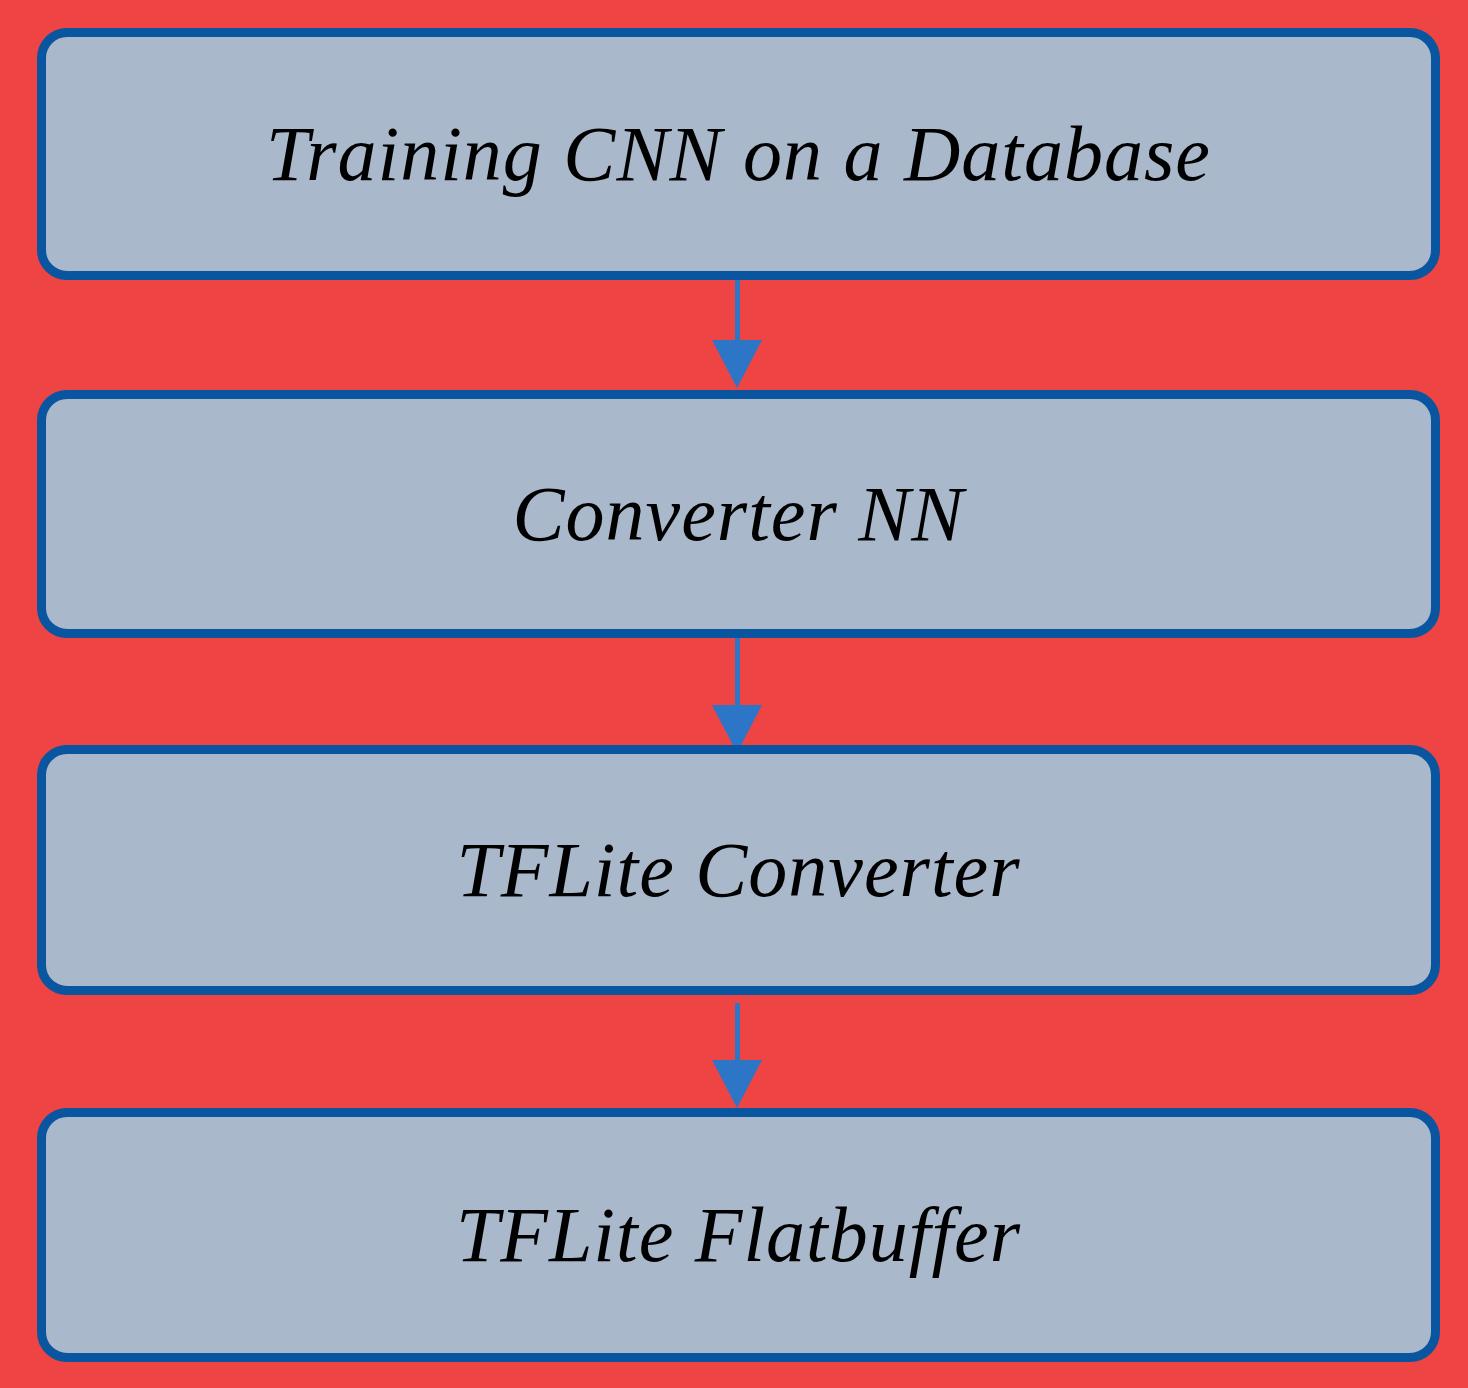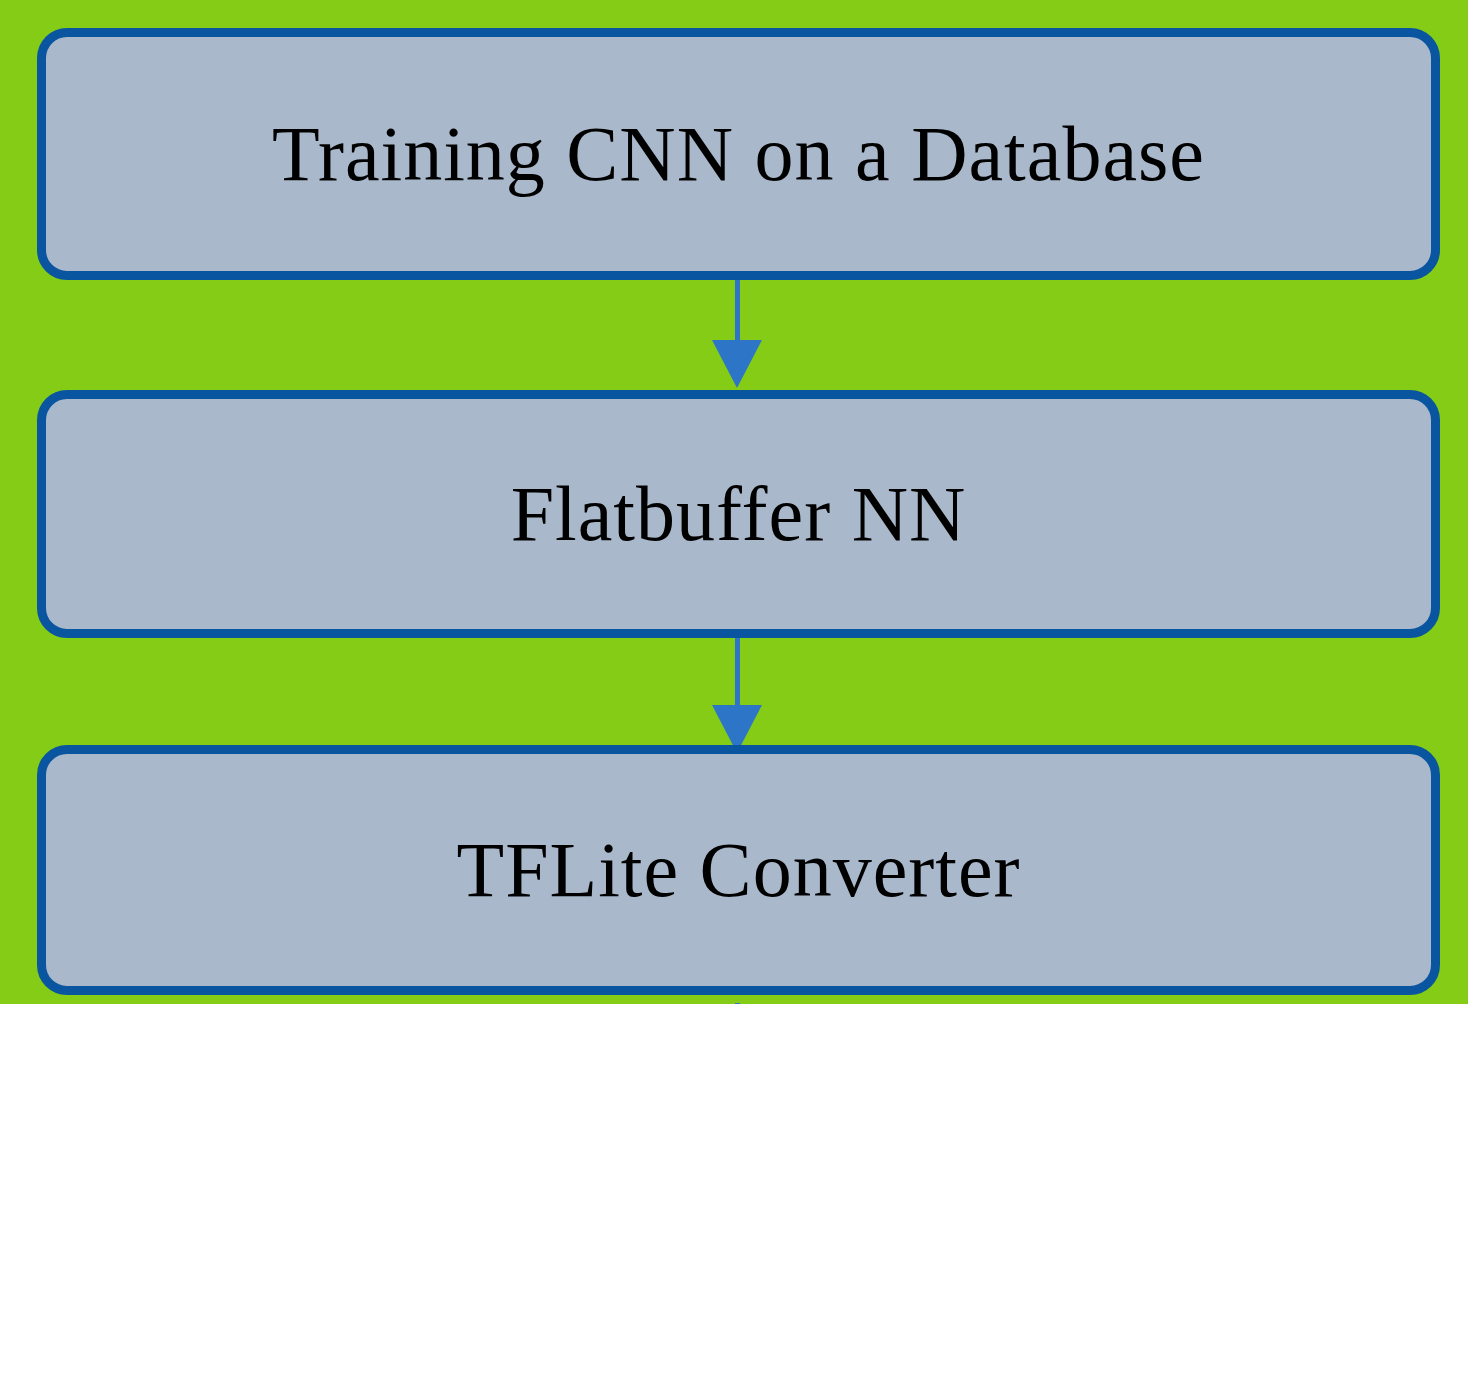--- a/index.html
+++ b/index.html
@@ -3,24 +3,25 @@
 <meta charset="utf-8">
 <style>
   html, body {
     margin: 0;
     padding: 0;
     background: #ffffff;
   }
   .canvas {
     position: relative;
     width: 1468px;
-    height: 1004px;
-    background: #84cc16;
+    height: 1388px;
+    background: #ef4444;
     overflow: hidden;
     font-family: "Liberation Serif", "DejaVu Serif", serif;
+    font-style: italic;
   }
   .node {
     position: absolute;
     left: 37px;
     width: 1403px;
     box-sizing: border-box;
     background: #a9b8ca;
     border: 9px solid #0a55a0;
     border-radius: 30px;
     display: flex;
@@ -73,31 +74,34 @@
   <div class="node box1">
     <span class="node-label">Training CNN on a Database</span>
   </div>
 
   <div class="arrow arrow1">
     <div class="arrow-line"></div>
     <div class="arrow-head"></div>
   </div>
 
   <div class="node box2">
-    <span class="node-label">Flatbuffer NN</span>
+    <span class="node-label">Converter NN</span>
   </div>
 
   <div class="arrow arrow2">
     <div class="arrow-line"></div>
     <div class="arrow-head"></div>
   </div>
 
   <div class="node box3">
     <span class="node-label">TFLite Converter</span>
   </div>
 
   <div class="arrow arrow3">
     <div class="arrow-line"></div>
     <div class="arrow-head"></div>
   </div>
 
+  <div class="node box4">
+    <span class="node-label">TFLite Flatbuffer</span>
+  </div>
 
 </div>
 
 </body></html>

